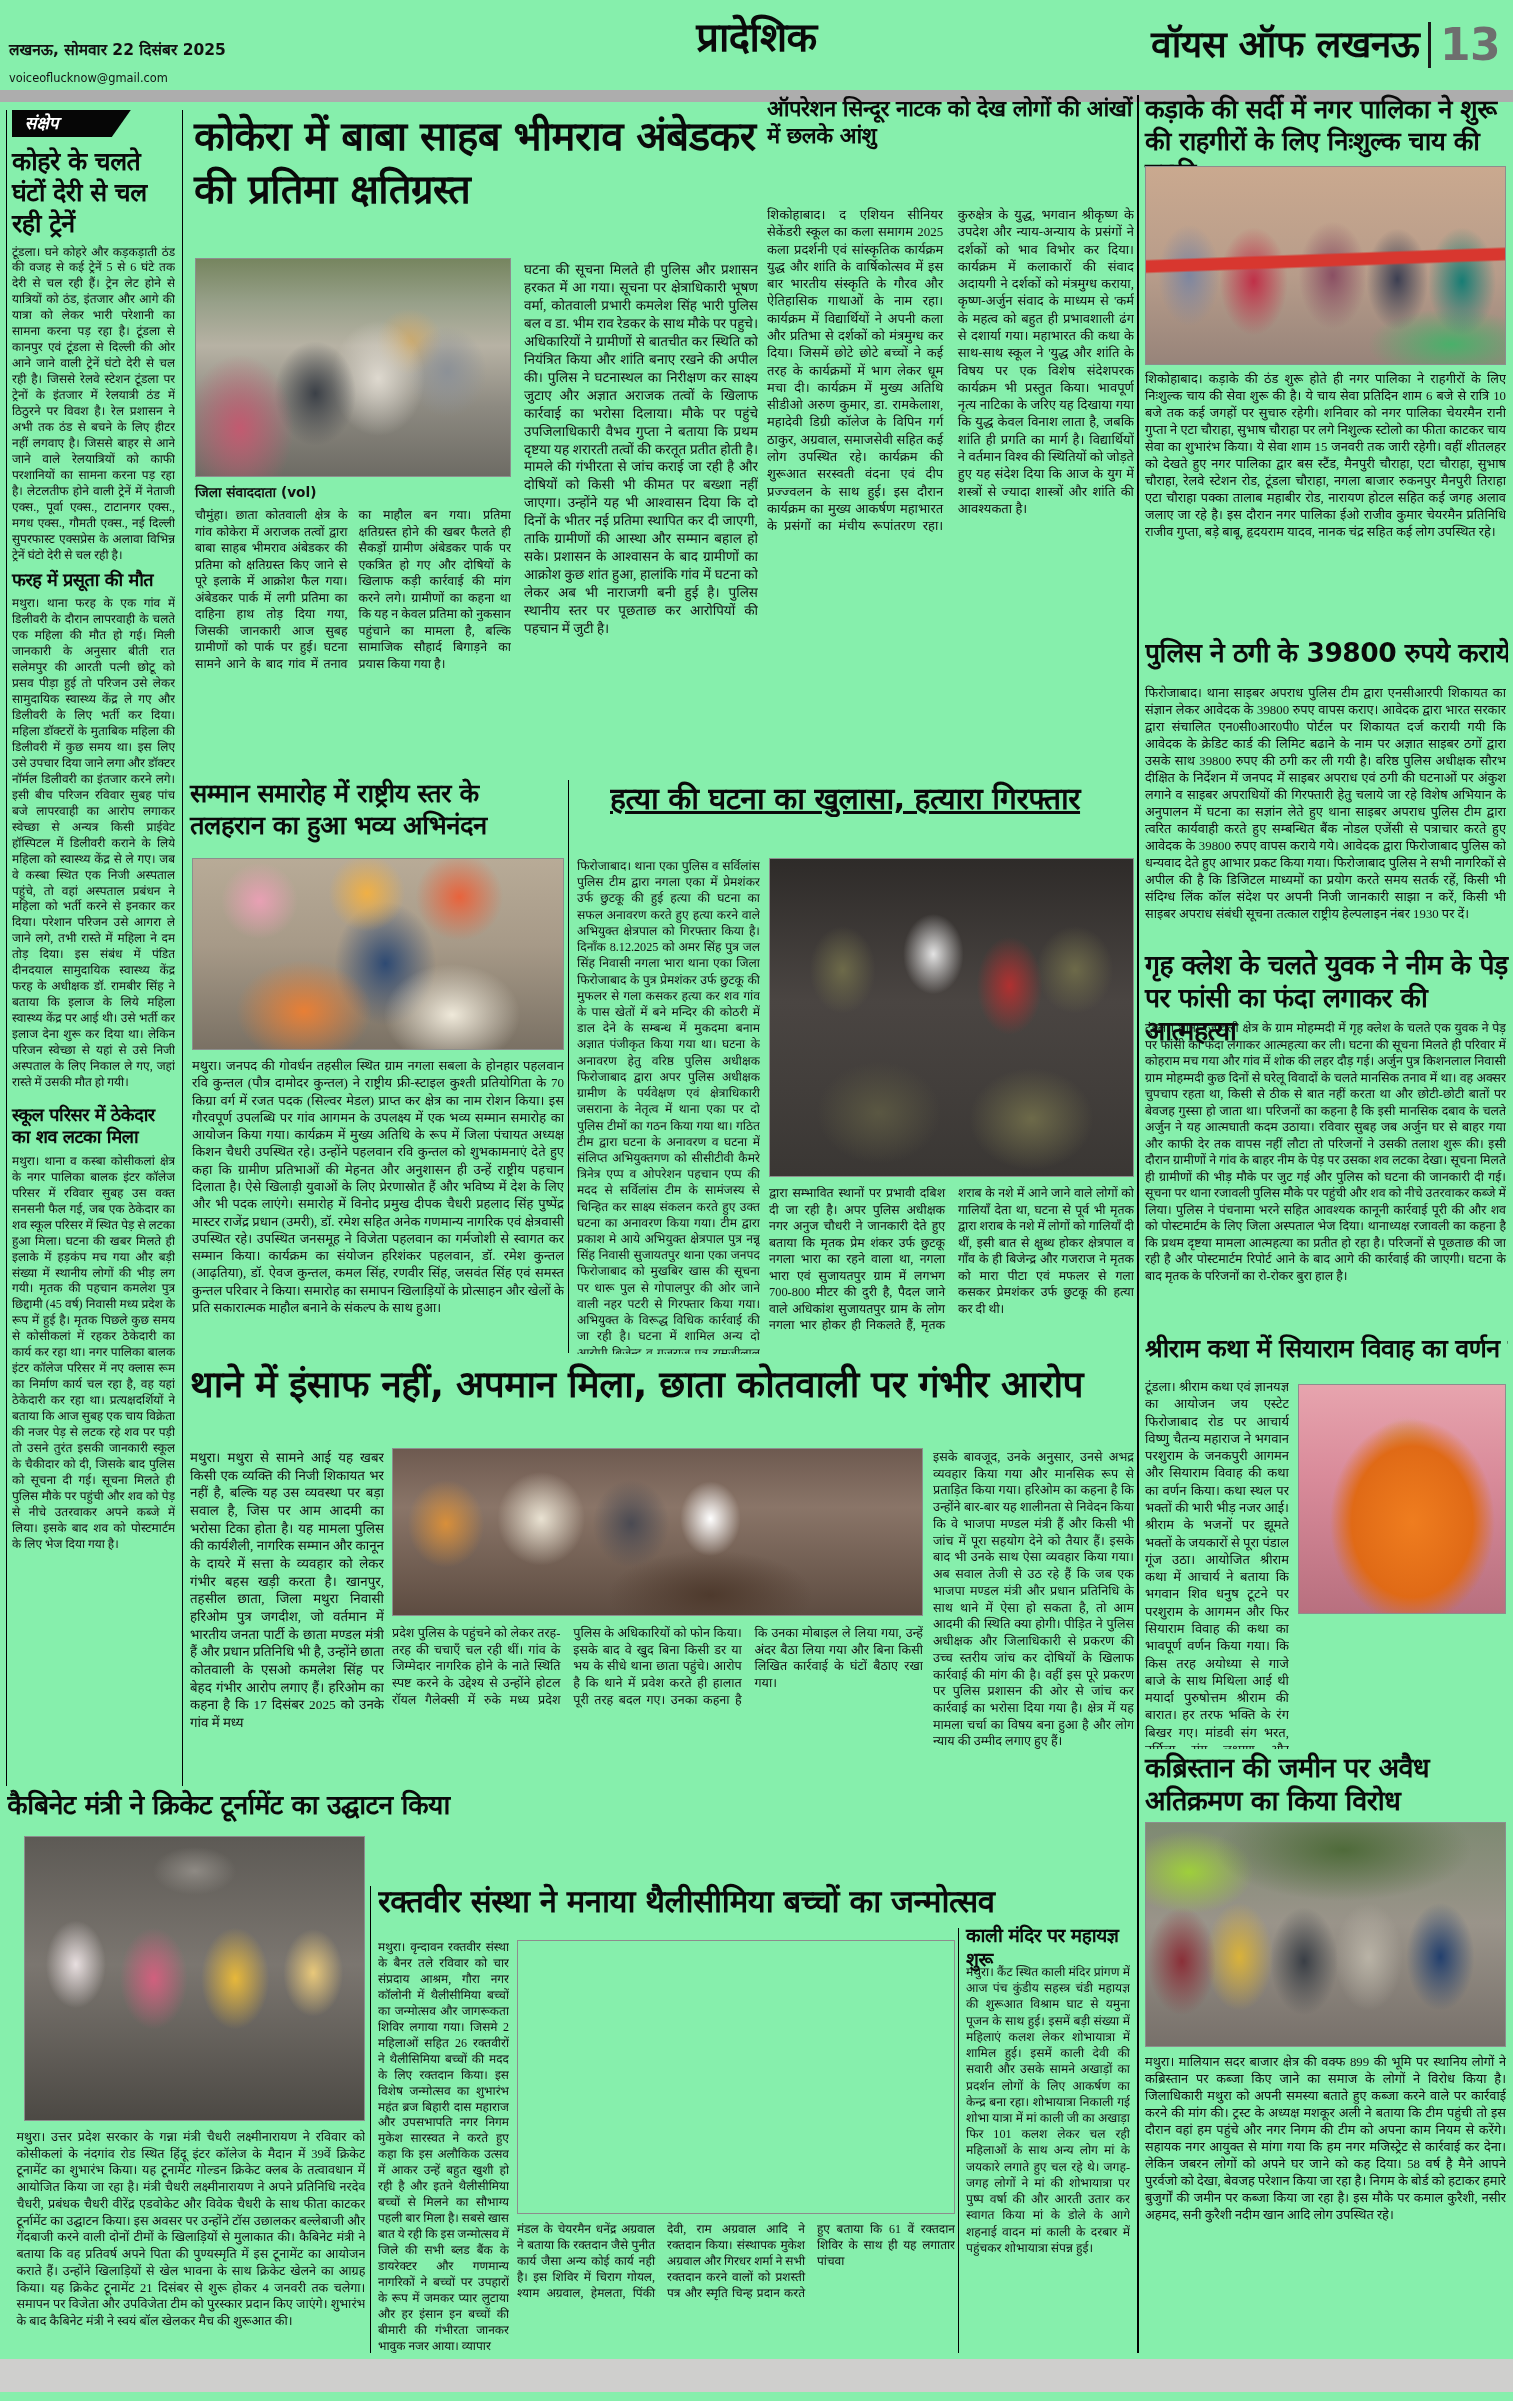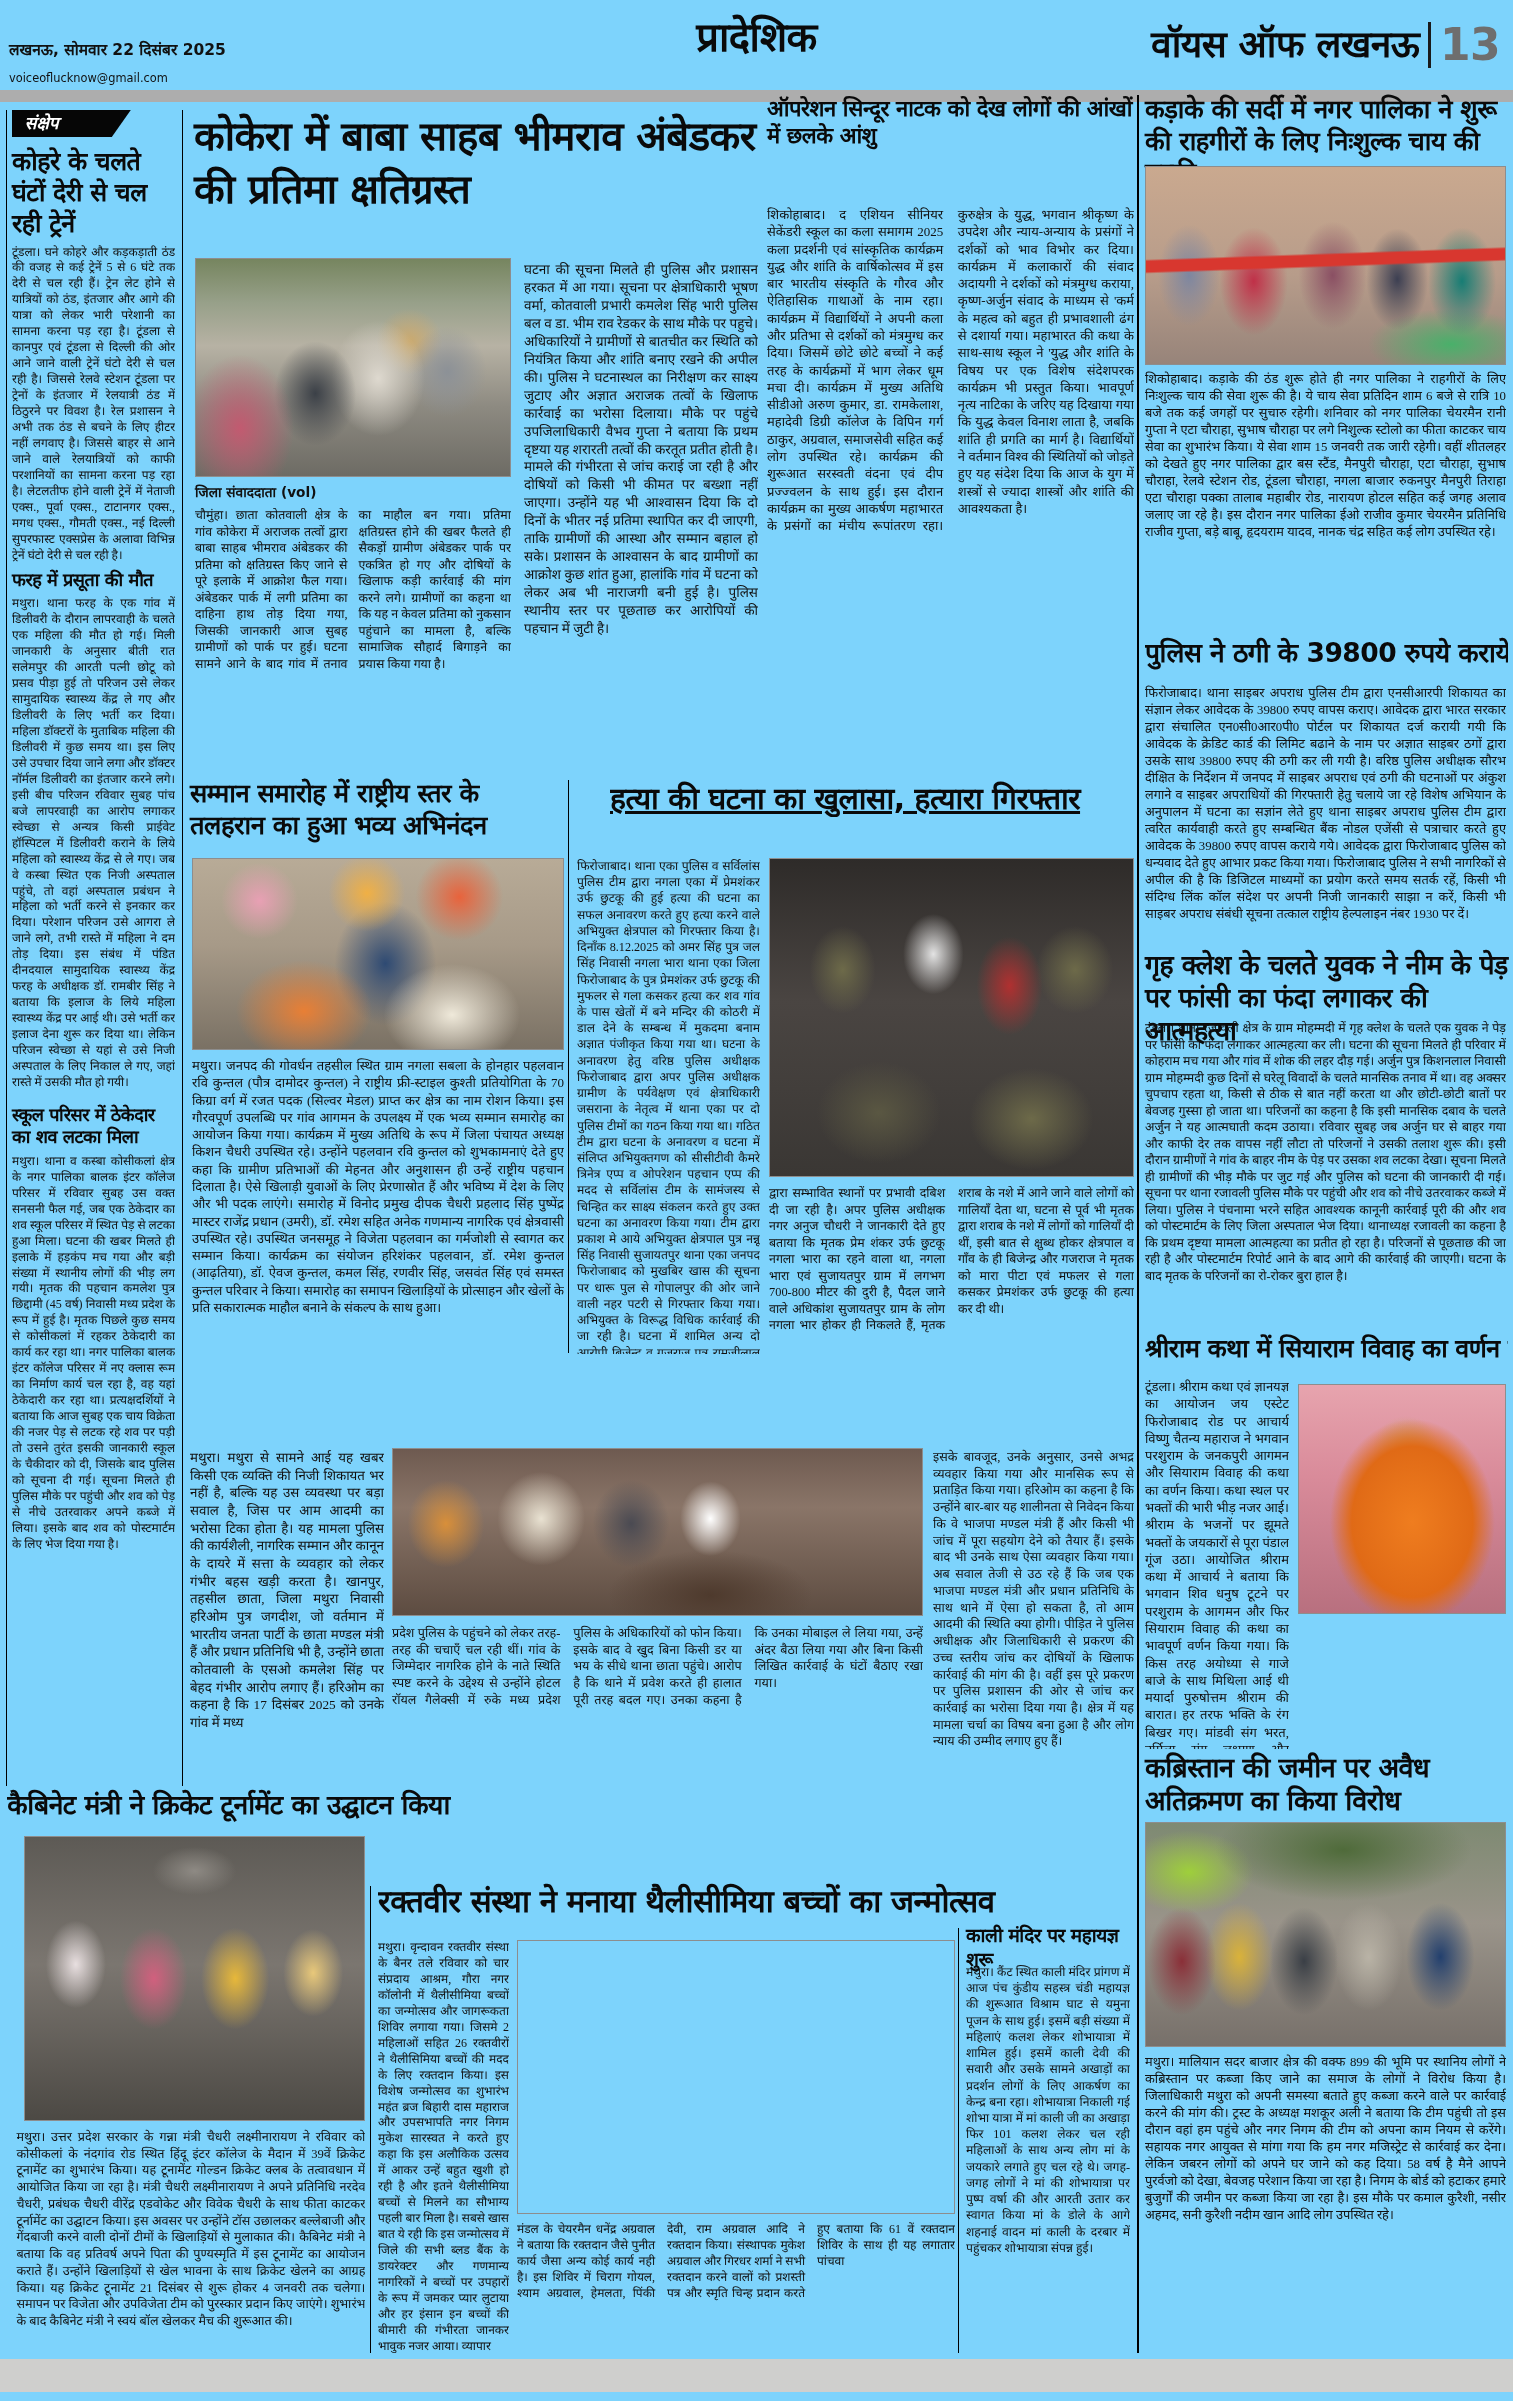--- a/index.html
+++ b/index.html
@@ -1,16 +1,16 @@
 <!DOCTYPE html>
 <html style="font-size:14.6px"><head>
 <meta charset="utf-8">
 <style>
   html,body{margin:0;padding:0;background:#e9e9e5;}
-  .page{position:relative;width:1513px;height:2401px;background:#7dd3fc;color:#111;
+  .page{position:relative;width:1513px;height:2401px;background:#86efac;color:#111;
         font-family:"Liberation Serif", serif;overflow:hidden;}
   .abs{position:absolute;}
   .hl{font-family:"DejaVu Sans", sans-serif;font-weight:700;color:#0a0a0a;line-height:1.24;letter-spacing:-0.5px;}
   .bt{text-align:justify;line-height:1.33;overflow:hidden;}
   .photo{border:0.9px solid #8d8d8d;box-sizing:border-box;}
   .cap{font-family:"DejaVu Sans", sans-serif;font-weight:700;}
   .vline{background:#000;}
   .graybar{background:#adadad;}
   .footbar{background:#cfcfcd;}
   .brief{background:#060606;color:#fff;font-family:"DejaVu Sans", sans-serif;font-weight:700;
@@ -121,20 +121,21 @@
   <div class="abs hl" style="left:190px;top:778px;width:358px;font-size:25.6px;">सम्मान समारोह में राष्ट्रीय स्तर के तलहरान का हुआ भव्य अभिनंदन</div>
   <div class="abs photo ph-wr" style="left:192px;top:858px;width:372px;height:192px;"></div>
   <div class="abs bt" style="left:192px;top:1057px;width:372px;height:296px;font-size:13px;">मथुरा। जनपद की गोवर्धन तहसील स्थित ग्राम नगला सबला के होनहार पहलवान रवि कुन्तल (पौत्र दामोदर कुन्तल) ने राष्ट्रीय फ्री-स्टाइल कुश्ती प्रतियोगिता के 70 किग्रा वर्ग में रजत पदक (सिल्वर मेडल) प्राप्त कर क्षेत्र का नाम रोशन किया। इस गौरवपूर्ण उपलब्धि पर गांव आगमन के उपलक्ष्य में एक भव्य सम्मान समारोह का आयोजन किया गया। कार्यक्रम में मुख्य अतिथि के रूप में जिला पंचायत अध्यक्ष किशन चैधरी उपस्थित रहे। उन्होंने पहलवान रवि कुन्तल को शुभकामनाएं देते हुए कहा कि ग्रामीण प्रतिभाओं की मेहनत और अनुशासन ही उन्हें राष्ट्रीय पहचान दिलाता है। ऐसे खिलाड़ी युवाओं के लिए प्रेरणास्रोत हैं और भविष्य में देश के लिए और भी पदक लाएंगे। समारोह में विनोद प्रमुख दीपक चैधरी प्रहलाद सिंह पुष्पेंद्र मास्टर राजेंद्र प्रधान (उमरी), डॉ. रमेश सहित अनेक गणमान्य नागरिक एवं क्षेत्रवासी उपस्थित रहे। उपस्थित जनसमूह ने विजेता पहलवान का गर्मजोशी से स्वागत कर सम्मान किया। कार्यक्रम का संयोजन हरिशंकर पहलवान, डॉ. रमेश कुन्तल (आढ़तिया), डॉ. ऐवज कुन्तल, कमल सिंह, रणवीर सिंह, जसवंत सिंह एवं समस्त कुन्तल परिवार ने किया। समारोह का समापन खिलाड़ियों के प्रोत्साहन और खेलों के प्रति सकारात्मक माहौल बनाने के संकल्प के साथ हुआ।</div>
 
   <div class="abs vline" style="left:568px;top:780px;width:0.9px;height:573px;"></div>
   <div class="abs hl" style="left:610px;top:780px;width:557px;font-size:30px;white-space:nowrap;overflow:hidden;text-decoration:underline;">हत्या की घटना का खुलासा, हत्यारा गिरफ्तार</div>
   <div class="abs bt" style="left:577px;top:858px;width:183px;height:496px;font-size:12.2px;">फिरोजाबाद। थाना एका पुलिस व सर्विलांस पुलिस टीम द्वारा नगला एका में प्रेमशंकर उर्फ छुटकू की हुई हत्या की घटना का सफल अनावरण करते हुए हत्या करने वाले अभियुक्त क्षेत्रपाल को गिरफ्तार किया है। दिनाँक 8.12.2025 को अमर सिंह पुत्र जल सिंह निवासी नगला भारा थाना एका जिला फिरोजाबाद के पुत्र प्रेमशंकर उर्फ छुटकू की मुफलर से गला कसकर हत्या कर शव गांव के पास खेतों में बने मन्दिर की कोठरी में डाल देने के सम्बन्ध में मुकदमा बनाम अज्ञात पंजीकृत किया गया था। घटना के अनावरण हेतु वरिष्ठ पुलिस अधीक्षक फिरोजाबाद द्वारा अपर पुलिस अधीक्षक ग्रामीण के पर्यवेक्षण एवं क्षेत्राधिकारी जसराना के नेतृत्व में थाना एका पर दो पुलिस टीमों का गठन किया गया था। गठित टीम द्वारा घटना के अनावरण व घटना में संलिप्त अभियुक्तगण को सीसीटीवी कैमरे त्रिनेत्र एप्प व ओपरेशन पहचान एप्प की मदद से सर्विलांस टीम के सामंजस्य से चिन्हित कर साक्ष्य संकलन करते हुए उक्त घटना का अनावरण किया गया। टीम द्वारा प्रकाश मे आये अभियुक्त क्षेत्रपाल पुत्र नन्नू सिंह निवासी सुजायतपुर थाना एका जनपद फिरोजाबाद को मुखबिर खास की सूचना पर धारू पुल से गोपालपुर की ओर जाने वाली नहर पटरी से गिरफ्तार किया गया। अभियुक्त के विरूद्ध विधिक कार्रवाई की जा रही है। घटना में शामिल अन्य दो आरोपी बिजेन्द्र व गजराज पुत्र रामजीलाल निवासी सुजायतपुर जनपद फिरोजाबाद की गिरफ्तारी हेतु दबिशें दी जा रही हैं।</div>
   <div class="abs photo ph-mu" style="left:769px;top:858px;width:365px;height:319px;"></div>
   <div class="abs bt" style="left:769px;top:1185px;width:365px;height:169px;column-count:2;column-gap:12.8px;font-size:12.4px;">द्वारा सम्भावित स्थानों पर प्रभावी दबिश दी जा रही है। अपर पुलिस अधीक्षक नगर अनुज चौधरी ने जानकारी देते हुए बताया कि मृतक प्रेम शंकर उर्फ छुटकू नगला भारा का रहने वाला था, नगला भारा एवं सुजायतपुर ग्राम में लगभग 700-800 मीटर की दुरी है, पैदल जाने वाले अधिकांश सुजायतपुर ग्राम के लोग नगला भार होकर ही निकलते हैं, मृतक शराब के नशे में आने जाने वाले लोगों को गालियाँ देता था, घटना से पूर्व भी मृतक द्वारा शराब के नशे में लोगों को गालियाँ दी थीं, इसी बात से क्षुब्ध होकर क्षेत्रपाल व गाँव के ही बिजेन्द्र और गजराज ने मृतक को मारा पीटा एवं मफलर से गला कसकर प्रेमशंकर उर्फ छुटकू की हत्या कर दी थी।</div>
 
+  <div class="abs hl" style="left:190px;top:1362px;width:946px;font-size:37px;white-space:nowrap;overflow:hidden;">थाने में इंसाफ नहीं, अपमान मिला, छाता कोतवाली पर गंभीर आरोप</div>
   <div class="abs bt" style="left:190px;top:1449px;width:194px;height:427px;font-size:13.3px;">मथुरा। मथुरा से सामने आई यह खबर किसी एक व्यक्ति की निजी शिकायत भर नहीं है, बल्कि यह उस व्यवस्था पर बड़ा सवाल है, जिस पर आम आदमी का भरोसा टिका होता है। यह मामला पुलिस की कार्यशैली, नागरिक सम्मान और कानून के दायरे में सत्ता के व्यवहार को लेकर गंभीर बहस खड़ी करता है। खानपुर, तहसील छाता, जिला मथुरा निवासी हरिओम पुत्र जगदीश, जो वर्तमान में भारतीय जनता पार्टी के छाता मण्डल मंत्री हैं और प्रधान प्रतिनिधि भी है, उन्होंने छाता कोतवाली के एसओ कमलेश सिंह पर बेहद गंभीर आरोप लगाए हैं। हरिओम का कहना है कि 17 दिसंबर 2025 को उनके गांव में मध्य</div>
   <div class="abs photo ph-th" style="left:392px;top:1448px;width:531px;height:168px;"></div>
   <div class="abs bt" style="left:392px;top:1625px;width:531px;height:252px;column-count:3;column-gap:12.8px;font-size:12.6px;">प्रदेश पुलिस के पहुंचने को लेकर तरह-तरह की चचाएँ चल रही थीं। गांव के जिम्मेदार नागरिक होने के नाते स्थिति स्पष्ट करने के उद्देश्य से उन्होंने होटल रॉयल गैलेक्सी में रुके मध्य प्रदेश पुलिस के अधिकारियों को फोन किया। इसके बाद वे खुद बिना किसी डर या भय के सीधे थाना छाता पहुंचे। आरोप है कि थाने में प्रवेश करते ही हालात पूरी तरह बदल गए। उनका कहना है कि उनका मोबाइल ले लिया गया, उन्हें अंदर बैठा लिया गया और बिना किसी लिखित कार्रवाई के घंटों बैठाए रखा गया।</div>
   <div class="abs bt" style="left:933px;top:1449px;width:201px;height:427px;font-size:12.6px;">इसके बावजूद, उनके अनुसार, उनसे अभद्र व्यवहार किया गया और मानसिक रूप से प्रताड़ित किया गया। हरिओम का कहना है कि उन्होंने बार-बार यह शालीनता से निवेदन किया कि वे भाजपा मण्डल मंत्री हैं और किसी भी जांच में पूरा सहयोग देने को तैयार हैं। इसके बाद भी उनके साथ ऐसा व्यवहार किया गया। अब सवाल तेजी से उठ रहे हैं कि जब एक भाजपा मण्डल मंत्री और प्रधान प्रतिनिधि के साथ थाने में ऐसा हो सकता है, तो आम आदमी की स्थिति क्या होगी। पीड़ित ने पुलिस अधीक्षक और जिलाधिकारी से प्रकरण की उच्च स्तरीय जांच कर दोषियों के खिलाफ कार्रवाई की मांग की है। वहीं इस पूरे प्रकरण पर पुलिस प्रशासन की ओर से जांच कर कार्रवाई का भरोसा दिया गया है। क्षेत्र में यह मामला चर्चा का विषय बना हुआ है और लोग न्याय की उम्मीद लगाए हुए हैं।</div>
 
   <div class="abs hl" style="left:7.3px;top:1789px;width:444px;font-size:26.5px;white-space:nowrap;overflow:hidden;">कैबिनेट मंत्री ने क्रिकेट टूर्नामेंट का उद्घाटन किया</div>
   <div class="abs photo ph-cr" style="left:24px;top:1836px;width:341px;height:285px;"></div>
   <div class="abs bt" style="left:16.4px;top:2129px;width:349px;height:225px;font-size:12.6px;">मथुरा। उत्तर प्रदेश सरकार के गन्ना मंत्री चैधरी लक्ष्मीनारायण ने रविवार को कोसीकलां के नंदगांव रोड स्थित हिंदू इंटर कॉलेज के मैदान में 39वें क्रिकेट टूनामेंट का शुभारंभ किया। यह टूनामेंट गोल्डन क्रिकेट क्लब के तत्वावधान में आयोजित किया जा रहा है। मंत्री चैधरी लक्ष्मीनारायण ने अपने प्रतिनिधि नरदेव चैधरी, प्रबंधक चैधरी वीरेंद्र एडवोकेट और विवेक चैधरी के साथ फीता काटकर टूर्नामेंट का उद्घाटन किया। इस अवसर पर उन्होंने टॉस उछालकर बल्लेबाजी और गेंदबाजी करने वाली दोनों टीमों के खिलाड़ियों से मुलाकात की। कैबिनेट मंत्री ने बताया कि वह प्रतिवर्ष अपने पिता की पुण्यस्मृति में इस टूनामेंट का आयोजन कराते हैं। उन्होंने खिलाड़ियों से खेल भावना के साथ क्रिकेट खेलने का आग्रह किया। यह क्रिकेट टूनामेंट 21 दिसंबर से शुरू होकर 4 जनवरी तक चलेगा। समापन पर विजेता और उपविजेता टीम को पुरस्कार प्रदान किए जाएंगे। शुभारंभ के बाद कैबिनेट मंत्री ने स्वयं बॉल खेलकर मैच की शुरूआत की।</div>
 
   <div class="abs vline" style="left:370px;top:1886px;width:0.9px;height:467px;"></div>

